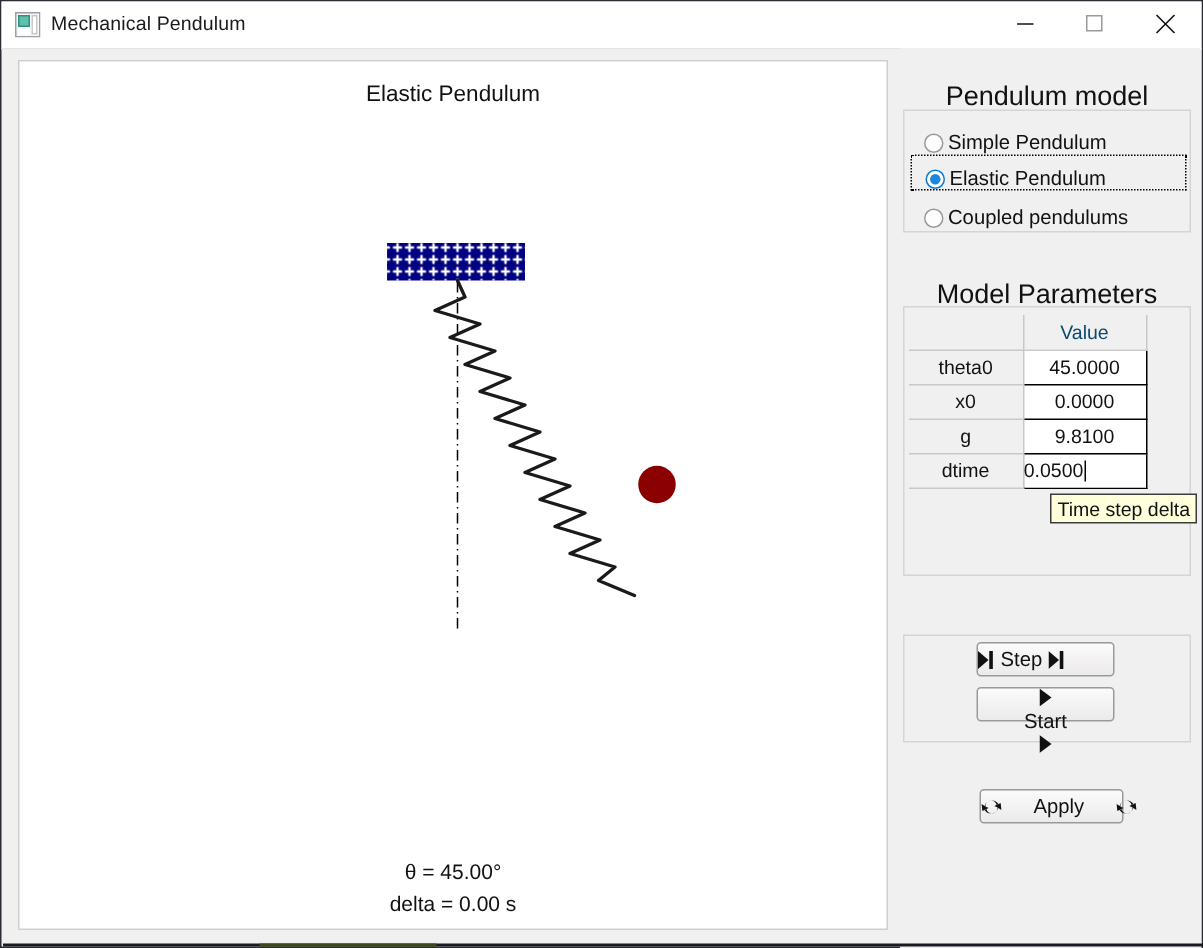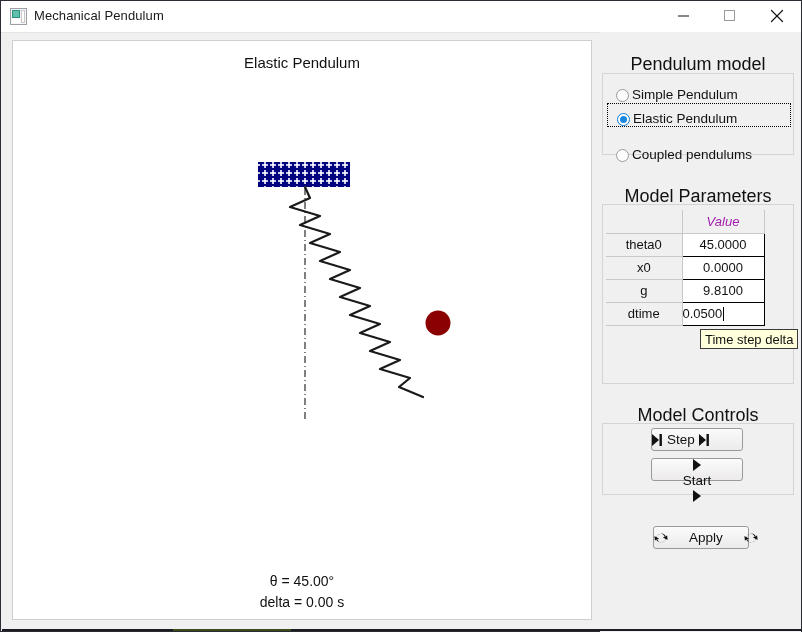--- a/index.html
+++ b/index.html
@@ -180,22 +180,21 @@
   }
   .col-name { width: 76px; }
   .col-val  { width: 82px; }
   .hdr {
     background: #f0f0f0;
     border: 1px solid #c8c8c8;
     border-top: none;
     border-left: none;
     text-align: center;
     font-weight: normal;
-    color: #a21caf;
-    font-style: italic;
+    color: #0c4a6e;
   }
   .hdr.corner { border-right: 1px solid #c8c8c8; background:#f0f0f0; }
   .rowhdr {
     background: #f0f0f0;
     border: 1px solid #c8c8c8;
     border-top: none;
     border-left: none;
     text-align: center;
     color: #111;
   }
@@ -358,21 +357,21 @@
       <div class="radio-row" style="top:4px;">
         <span class="radio-mark"></span>
         <span class="radio-label">Simple Pendulum</span>
       </div>
 
       <div class="radio-row focused" style="top:29px;">
         <span class="radio-mark on"></span>
         <span class="radio-label">Elastic Pendulum</span>
       </div>
 
-      <div class="radio-row" style="top:54px;margin-top:10px;">
+      <div class="radio-row" style="top:54px;">
         <span class="radio-mark"></span>
         <span class="radio-label">Coupled pendulums</span>
       </div>
     </div>
 
     <div class="group-title" id="title-params">Model Parameters</div>
     <div class="groupbox" id="group-params">
 
       <table id="param-table">
         <tbody>
@@ -413,21 +412,20 @@
             <path d="M2.4 9.0 A5.1 5.1 0 0 0 11.6 7.7 L13.6 9.0 L13.1 4.4 L8.9 6.4 L11.1 7.4 A3.8 3.8 0 0 1 3.6 8.4 Z" fill="#111"></path>
           </svg>
         </span>
       </div>
     </div>
 
     <div id="tooltip">
       <span>Time step delta</span>
     </div>
 
-    <div class="group-title" id="title-controls">Model Controls</div>
     <div class="groupbox" id="group-controls"></div>
 
     <div class="btn" id="btn-step">
       <span class="gicon">
         <svg width="11" height="12" viewBox="0 0 11 12">
           <polygon points="0,0 7,6 0,12" fill="#111"></polygon>
           <rect x="7.5" y="0" width="2.4" height="12" fill="#111"></rect>
         </svg>
       </span>
       <span class="btn-label">Step</span>

